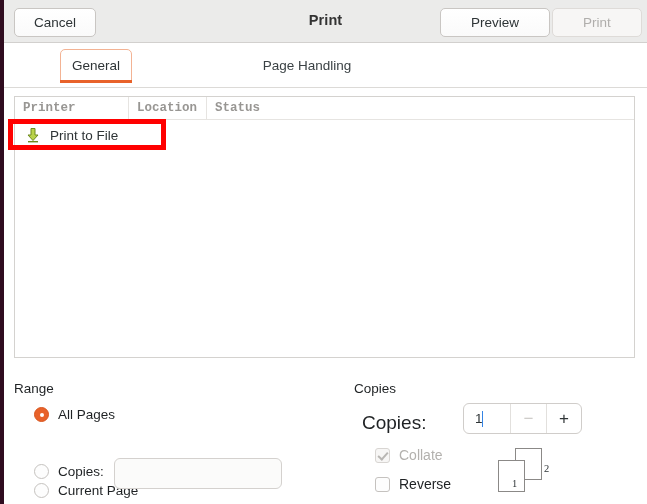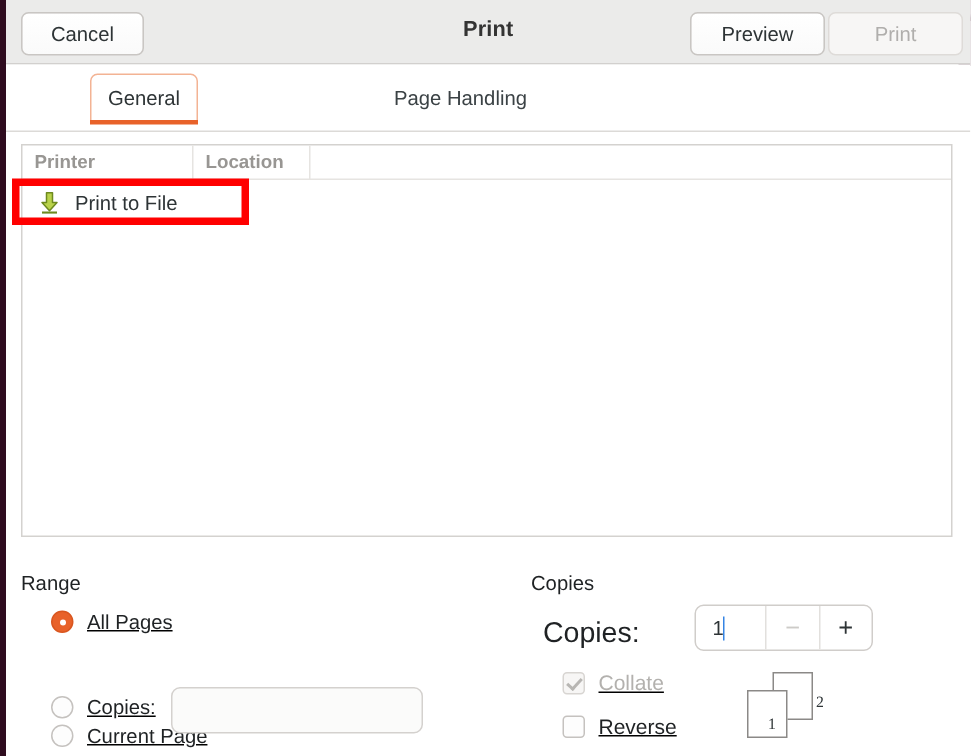--- a/index.html
+++ b/index.html
@@ -50,21 +50,21 @@
     border: 1px solid #c9c6c3;
     border-radius: 5px;
     background: linear-gradient(#ffffff, #fafafa);
     font-family: "Liberation Sans", sans-serif;
     font-size: 13.5px; color: #2e3436;
     cursor: pointer;
     display: flex; align-items: center; justify-content: center;
     padding: 0 12px;
   }
   #btn-cancel { left: 10px; width: 82px; }
-  #btn-preview { right: 97px; width: 90px; }
+  #btn-preview { right: 97px; width: 110px; }
   #btn-print-header {
     right: 5px; width: 90px;
     background: #f7f6f5;
     border-color: #dedbd8;
     color: #b0aeac;
     cursor: default;
   }
 
   
   #tabstrip {
@@ -104,21 +104,21 @@
   }
   #list-header {
     position: absolute; left: 0; top: 0; right: 0; height: 23px;
     display: flex; align-items: center;
     font-size: 12.5px; font-weight: bold; color: #989693;
     border-bottom: 1px solid #e6e4e1;
   }
   .col-sep {
     width: 1px; height: 23px; background: #e6e4e1;
   }
-  .colhead { padding-left: 8px; overflow: hidden; white-space: nowrap; }
+  .colhead { padding-left: 8px; overflow: hidden; white-space: nowrap; font-family: Liberation Mono, monospace; }
   #col-printer  { width: 113px; }
   #col-location { width: 77px; }
   #col-status   { width: 120px; }
 
   #printer-row {
     position: absolute; left: 0; top: 24px; right: 0; height: 28px;
     display: flex; align-items: center;
     cursor: pointer;
   }
   #printer-icon {
@@ -149,21 +149,20 @@
     position: absolute;
     font-size: 13.5px; font-weight: normal; color: #1f2224;
   }
   #range-title  { left: 10px; top: 9px; }
   #copies-title { left: 350px; top: 9px; }
 
   .radio-row, .check-row {
     position: absolute;
     display: flex; align-items: center;
     cursor: pointer;
-    text-decoration: underline;
   }
   .radio {
     width: 15px; height: 15px; border-radius: 50%;
     border: 1px solid #c5c2bf;
     background: #fdfdfd;
     flex: none; margin-right: 9px;
     position: relative;
   }
   .radio.checked {
     background: #e8622a; border-color: #d9561f;
@@ -295,20 +294,21 @@
     <div class="tab" id="tab-pagehand">Page Handling</div>
   </div>
 
   <div id="printer-panel">
 
     <div id="list-header">
       <div class="colhead" id="col-printer">Printer</div>
       <div class="col-sep"></div>
       <div class="colhead" id="col-location">Location</div>
       <div class="col-sep"></div>
+      <div class="colhead" id="col-status">Status</div>
     </div>
 
     <div id="printer-row">
       <div id="printer-icon">
         <svg width="16" height="16" viewBox="0 0 16 16">
           <path d="M6 1.5 h4 v6.5 h3 L8 13.5 L3 8 h3 z" fill="#b9d24a" stroke="#6e8a1f" stroke-width="1" stroke-linejoin="round"></path>
           <rect x="3" y="14" width="10" height="1.4" fill="#6e8a1f"></rect>
         </svg>
       </div>
       <div id="printer-row-label">Print to File</div>

